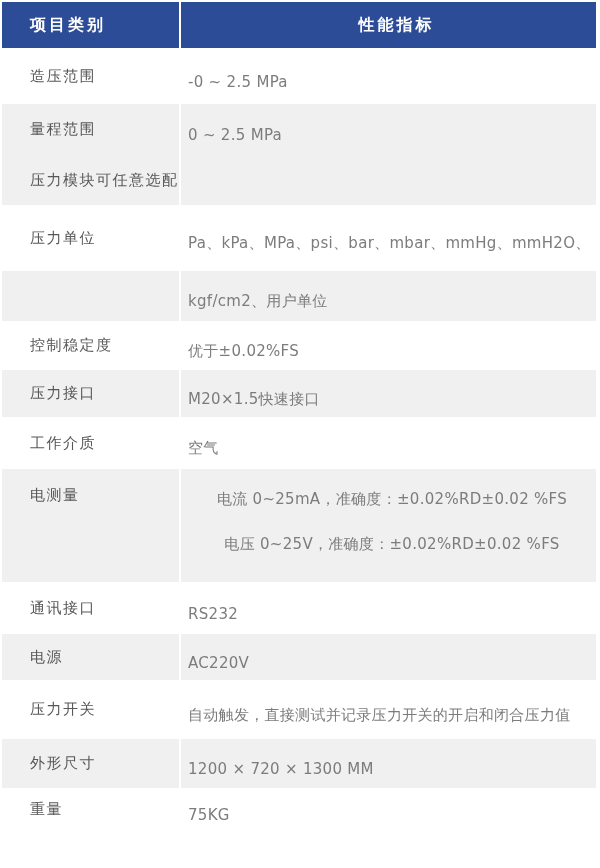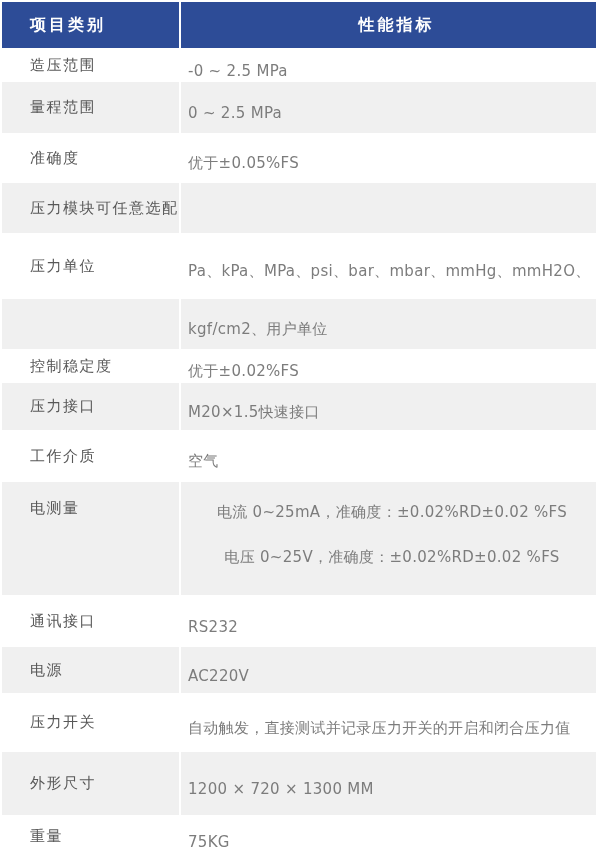--- a/index.html
+++ b/index.html
@@ -89,57 +89,52 @@
 <body>
 
 <div class="spec-table">
 
   <div class="row header" style="height:46px">
     <div class="cell-label">项目类别</div>
     <div class="col-divider"></div>
     <div class="cell-value">性能指标</div>
   </div>
 
-  <div class="row" style="height:34px">
+  <div class="row" style="height:56px">
     <div class="cell-label">造压范围</div>
     <div class="col-divider"></div>
     <div class="cell-value">-0 ~ 2.5 MPa</div>
   </div>
 
   <div class="row alt" style="height:51px">
     <div class="cell-label">量程范围</div>
     <div class="col-divider"></div>
     <div class="cell-value">0 ~ 2.5 MPa</div>
   </div>
 
-  <div class="row" style="height:50px">
-    <div class="cell-label">准确度</div>
-    <div class="col-divider"></div>
-    <div class="cell-value">优于±0.05%FS</div>
-  </div>
 
   <div class="row alt" style="height:50px">
     <div class="cell-label">压力模块可任意选配</div>
     <div class="col-divider"></div>
     <div class="cell-value"></div>
   </div>
 
   <div class="row" style="height:66px">
     <div class="cell-label">压力单位</div>
     <div class="col-divider"></div>
     <div class="cell-value">Pa、kPa、MPa、psi、bar、mbar、mmHg、mmH2O、</div>
   </div>
 
   <div class="row alt" style="height:50px">
     <div class="cell-label"></div>
     <div class="col-divider"></div>
     <div class="cell-value">kgf/cm2、用户单位</div>
   </div>
 
-  <div class="row" style="height:34px">
+  <div class="row" style="height:49px">
     <div class="cell-label">控制稳定度</div>
     <div class="col-divider"></div>
     <div class="cell-value">优于±0.02%FS</div>
   </div>
 
   <div class="row alt" style="height:47px">
     <div class="cell-label">压力接口</div>
     <div class="col-divider"></div>
     <div class="cell-value">M20×1.5快速接口</div>
   </div>
@@ -170,21 +165,21 @@
     <div class="col-divider"></div>
     <div class="cell-value">AC220V</div>
   </div>
 
   <div class="row" style="height:59px">
     <div class="cell-label">压力开关</div>
     <div class="col-divider"></div>
     <div class="cell-value">自动触发，直接测试并记录压力开关的开启和闭合压力值</div>
   </div>
 
-  <div class="row alt" style="height:63px">
+  <div class="row alt" style="height:49px">
     <div class="cell-label">外形尺寸</div>
     <div class="col-divider"></div>
     <div class="cell-value">1200 × 720 × 1300 MM</div>
   </div>
 
   <div class="row" style="height:42px">
     <div class="cell-label">重量</div>
     <div class="col-divider"></div>
     <div class="cell-value">75KG</div>
   </div>

